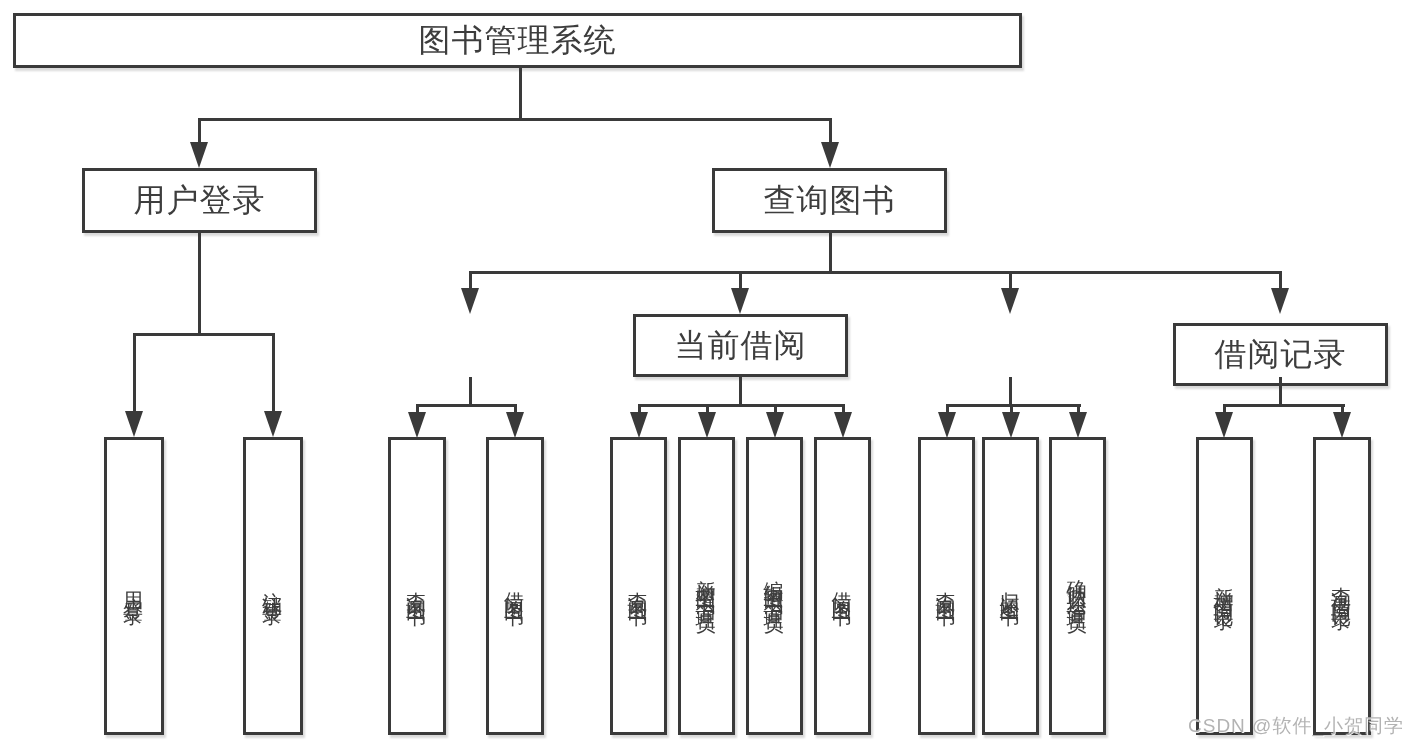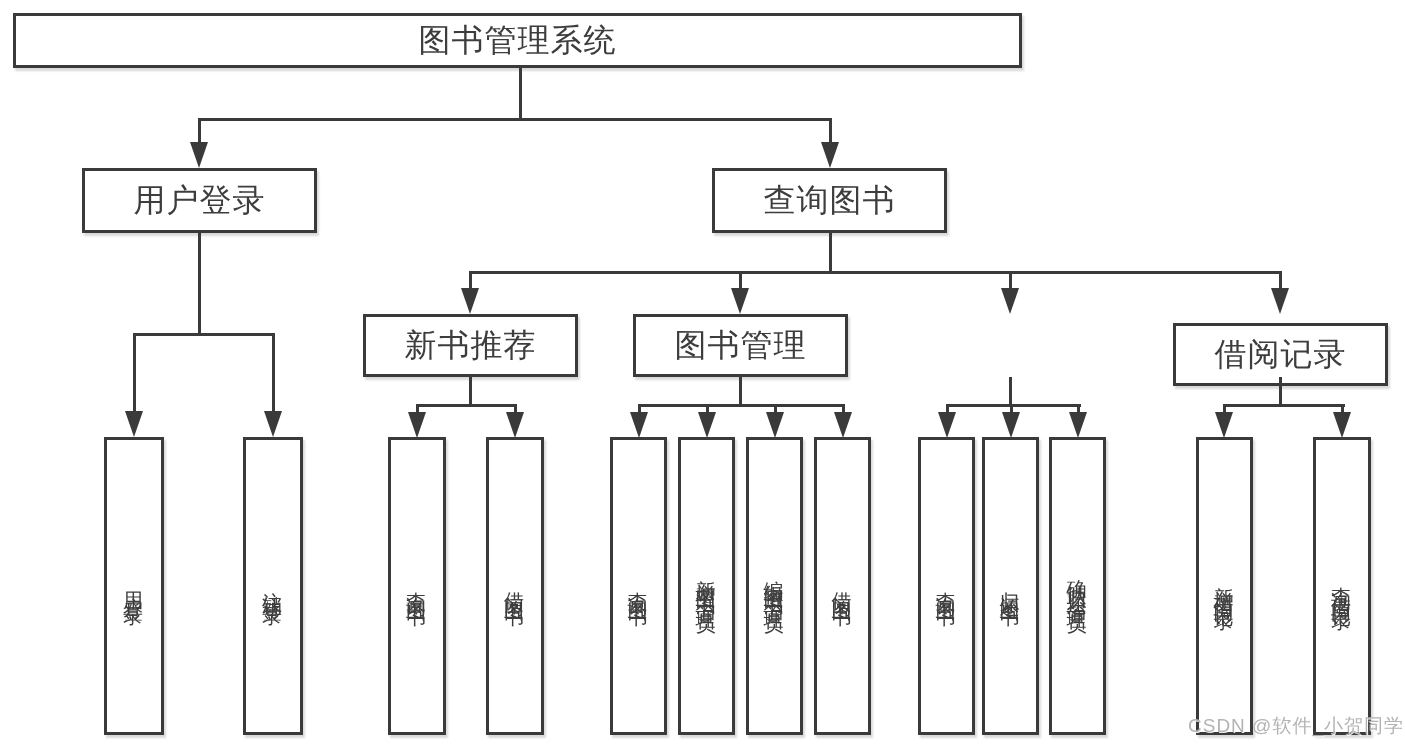--- a/index.html
+++ b/index.html
@@ -97,25 +97,22 @@
   <div class="hline" style="left:469px;  top:271px; width:813px;"></div>
   <div class="vline" style="left:469px;  top:271px; height:20px;"></div>
   <div class="vline" style="left:739px;  top:271px; height:20px;"></div>
   <div class="vline" style="left:1009px; top:271px; height:20px;"></div>
   <div class="vline" style="left:1279px; top:271px; height:20px;"></div>
   <div class="arrow" style="left:461px;  top:288px;"></div>
   <div class="arrow" style="left:731px;  top:288px;"></div>
   <div class="arrow" style="left:1001px; top:288px;"></div>
   <div class="arrow" style="left:1271px; top:288px;"></div>
 
-  <div class="box h-label l3-box" style="left:363px;">
-    <span>新书推荐</span>
-  </div>
   <div class="box h-label l3-box" style="left:633px;">
-    <span>图书管理</span>
+    <span>当前借阅</span>
   </div>
   <div class="box h-label l3-box" style="left:1173px;margin-top:9px;">
     <span>借阅记录</span>
   </div>
 
   <div class="vline" style="left:469px; top:377px; height:29px;"></div>
   <div class="hline" style="left:416px; top:404px; width:101px;"></div>
   <div class="vline" style="left:416px; top:404px; height:10px;"></div>
   <div class="vline" style="left:514px; top:404px; height:10px;"></div>
   <div class="arrow" style="left:408px; top:412px;"></div>

